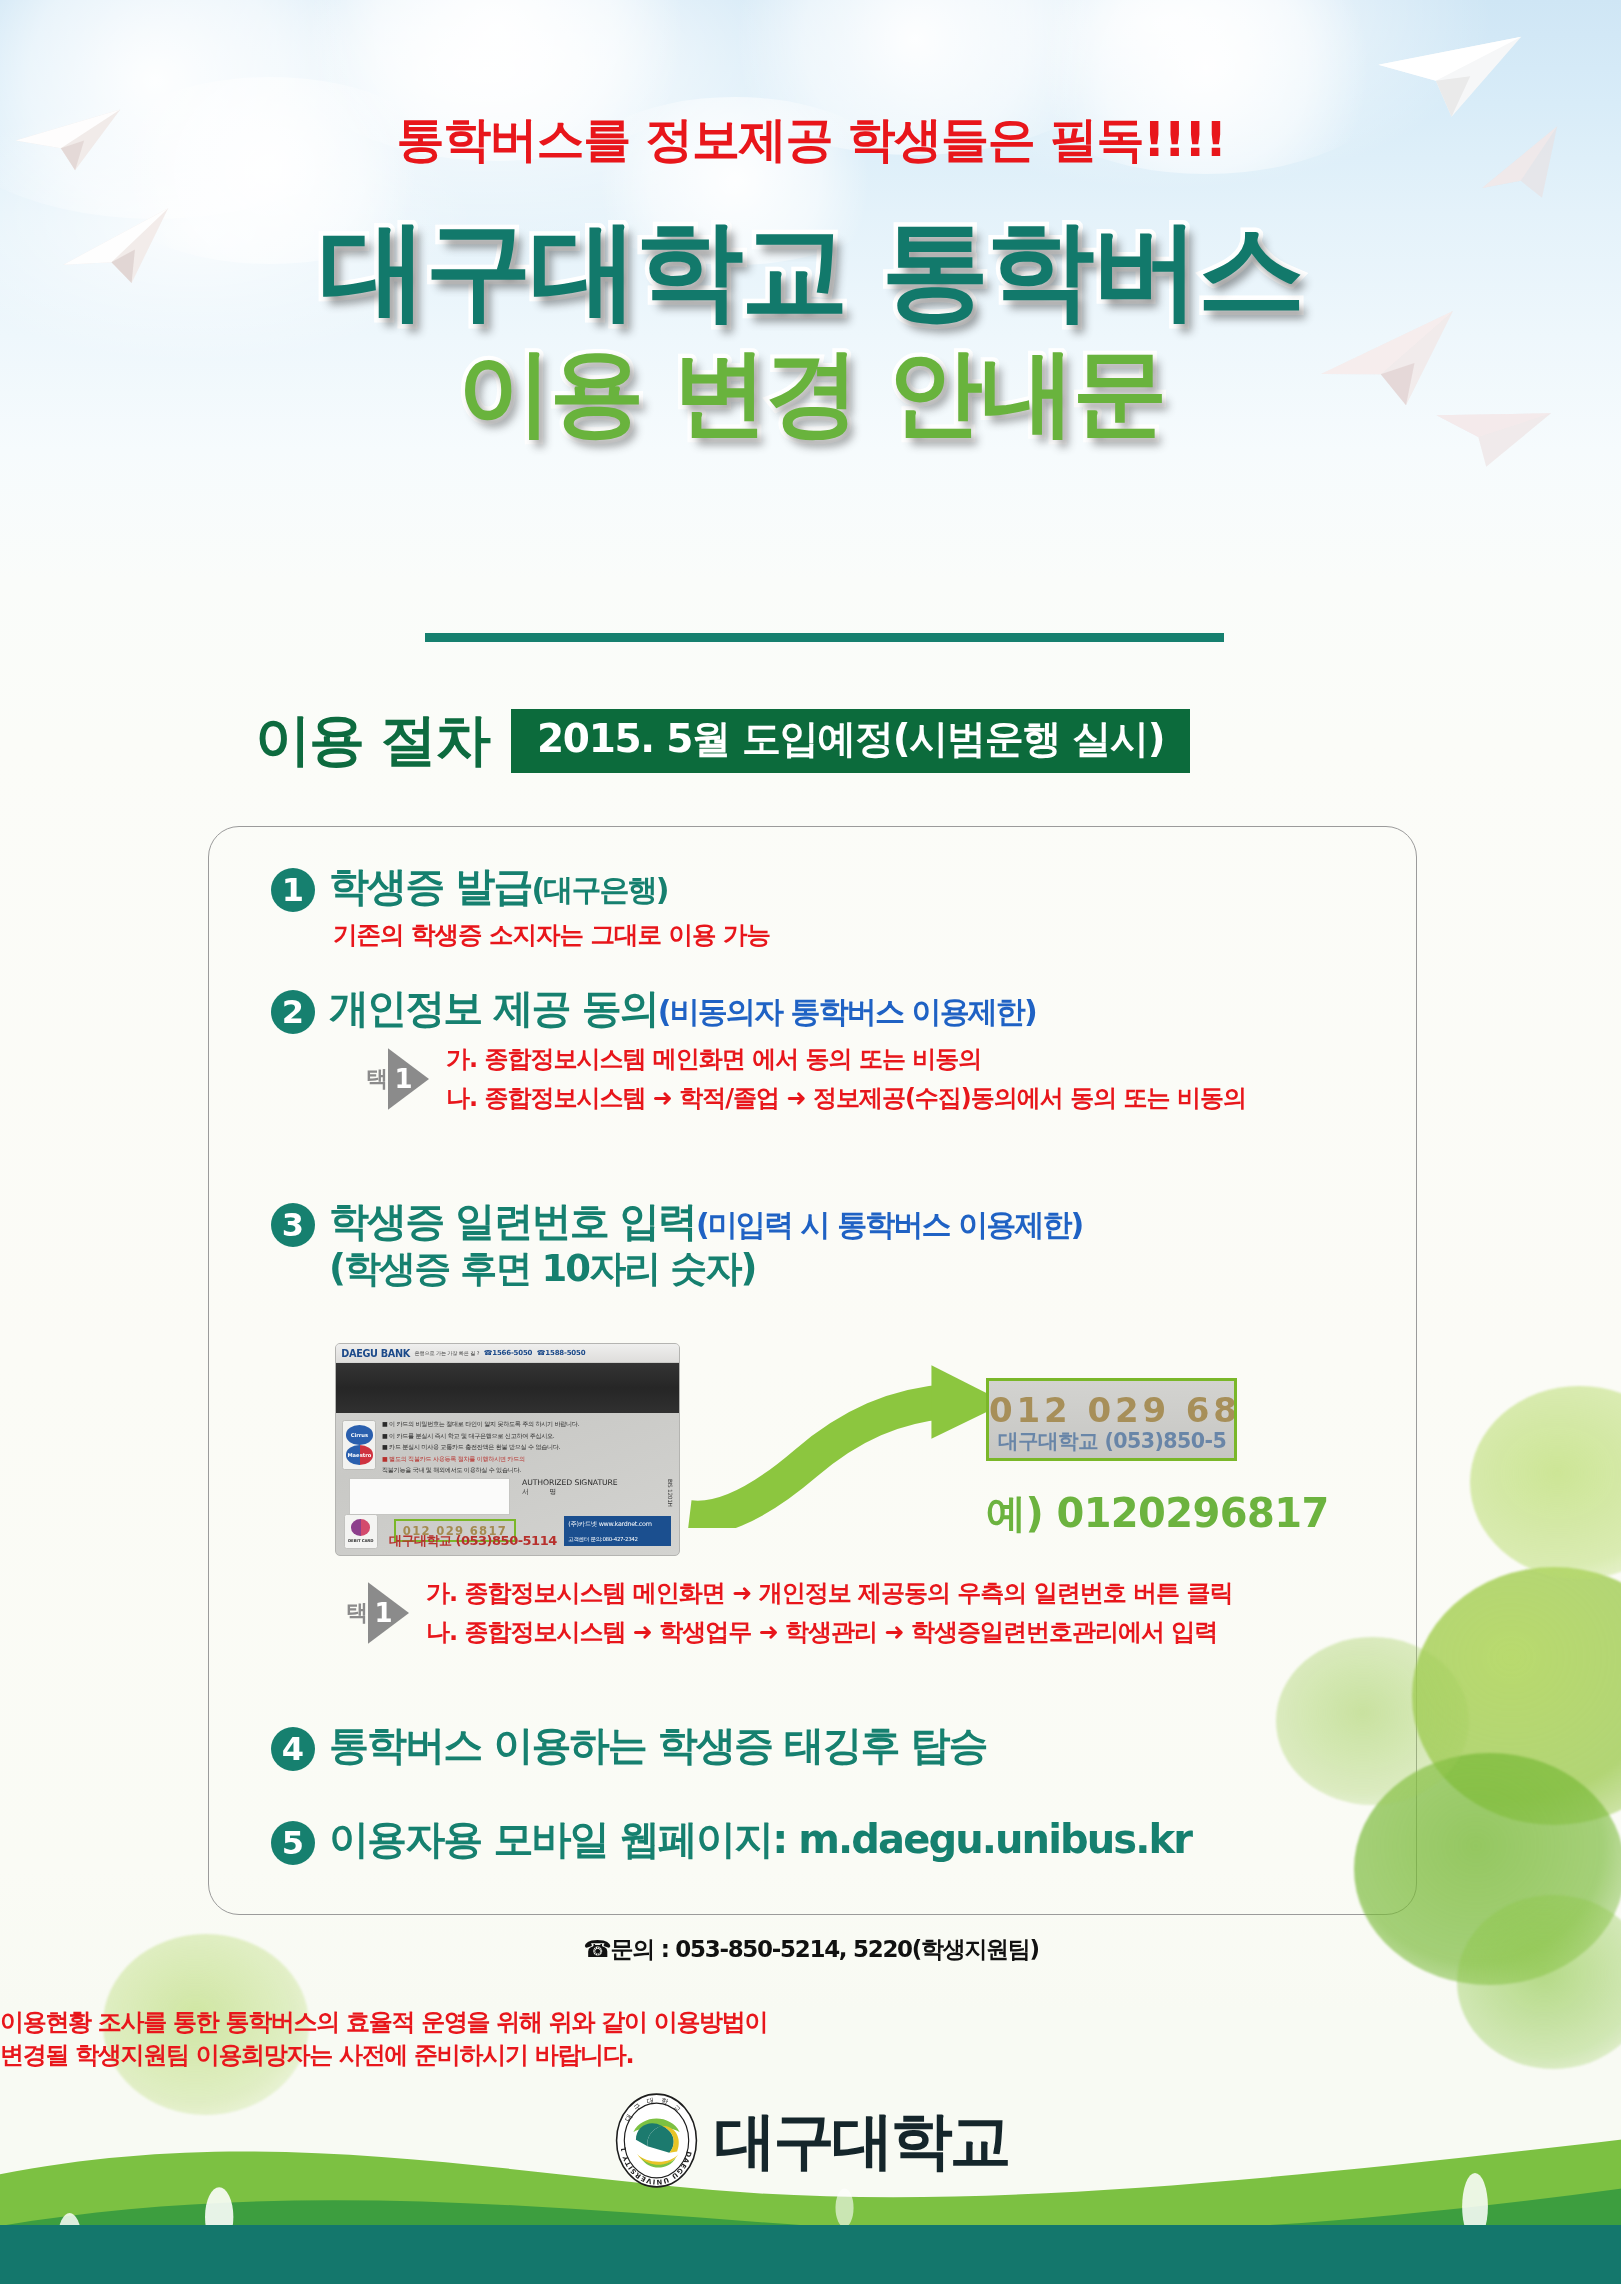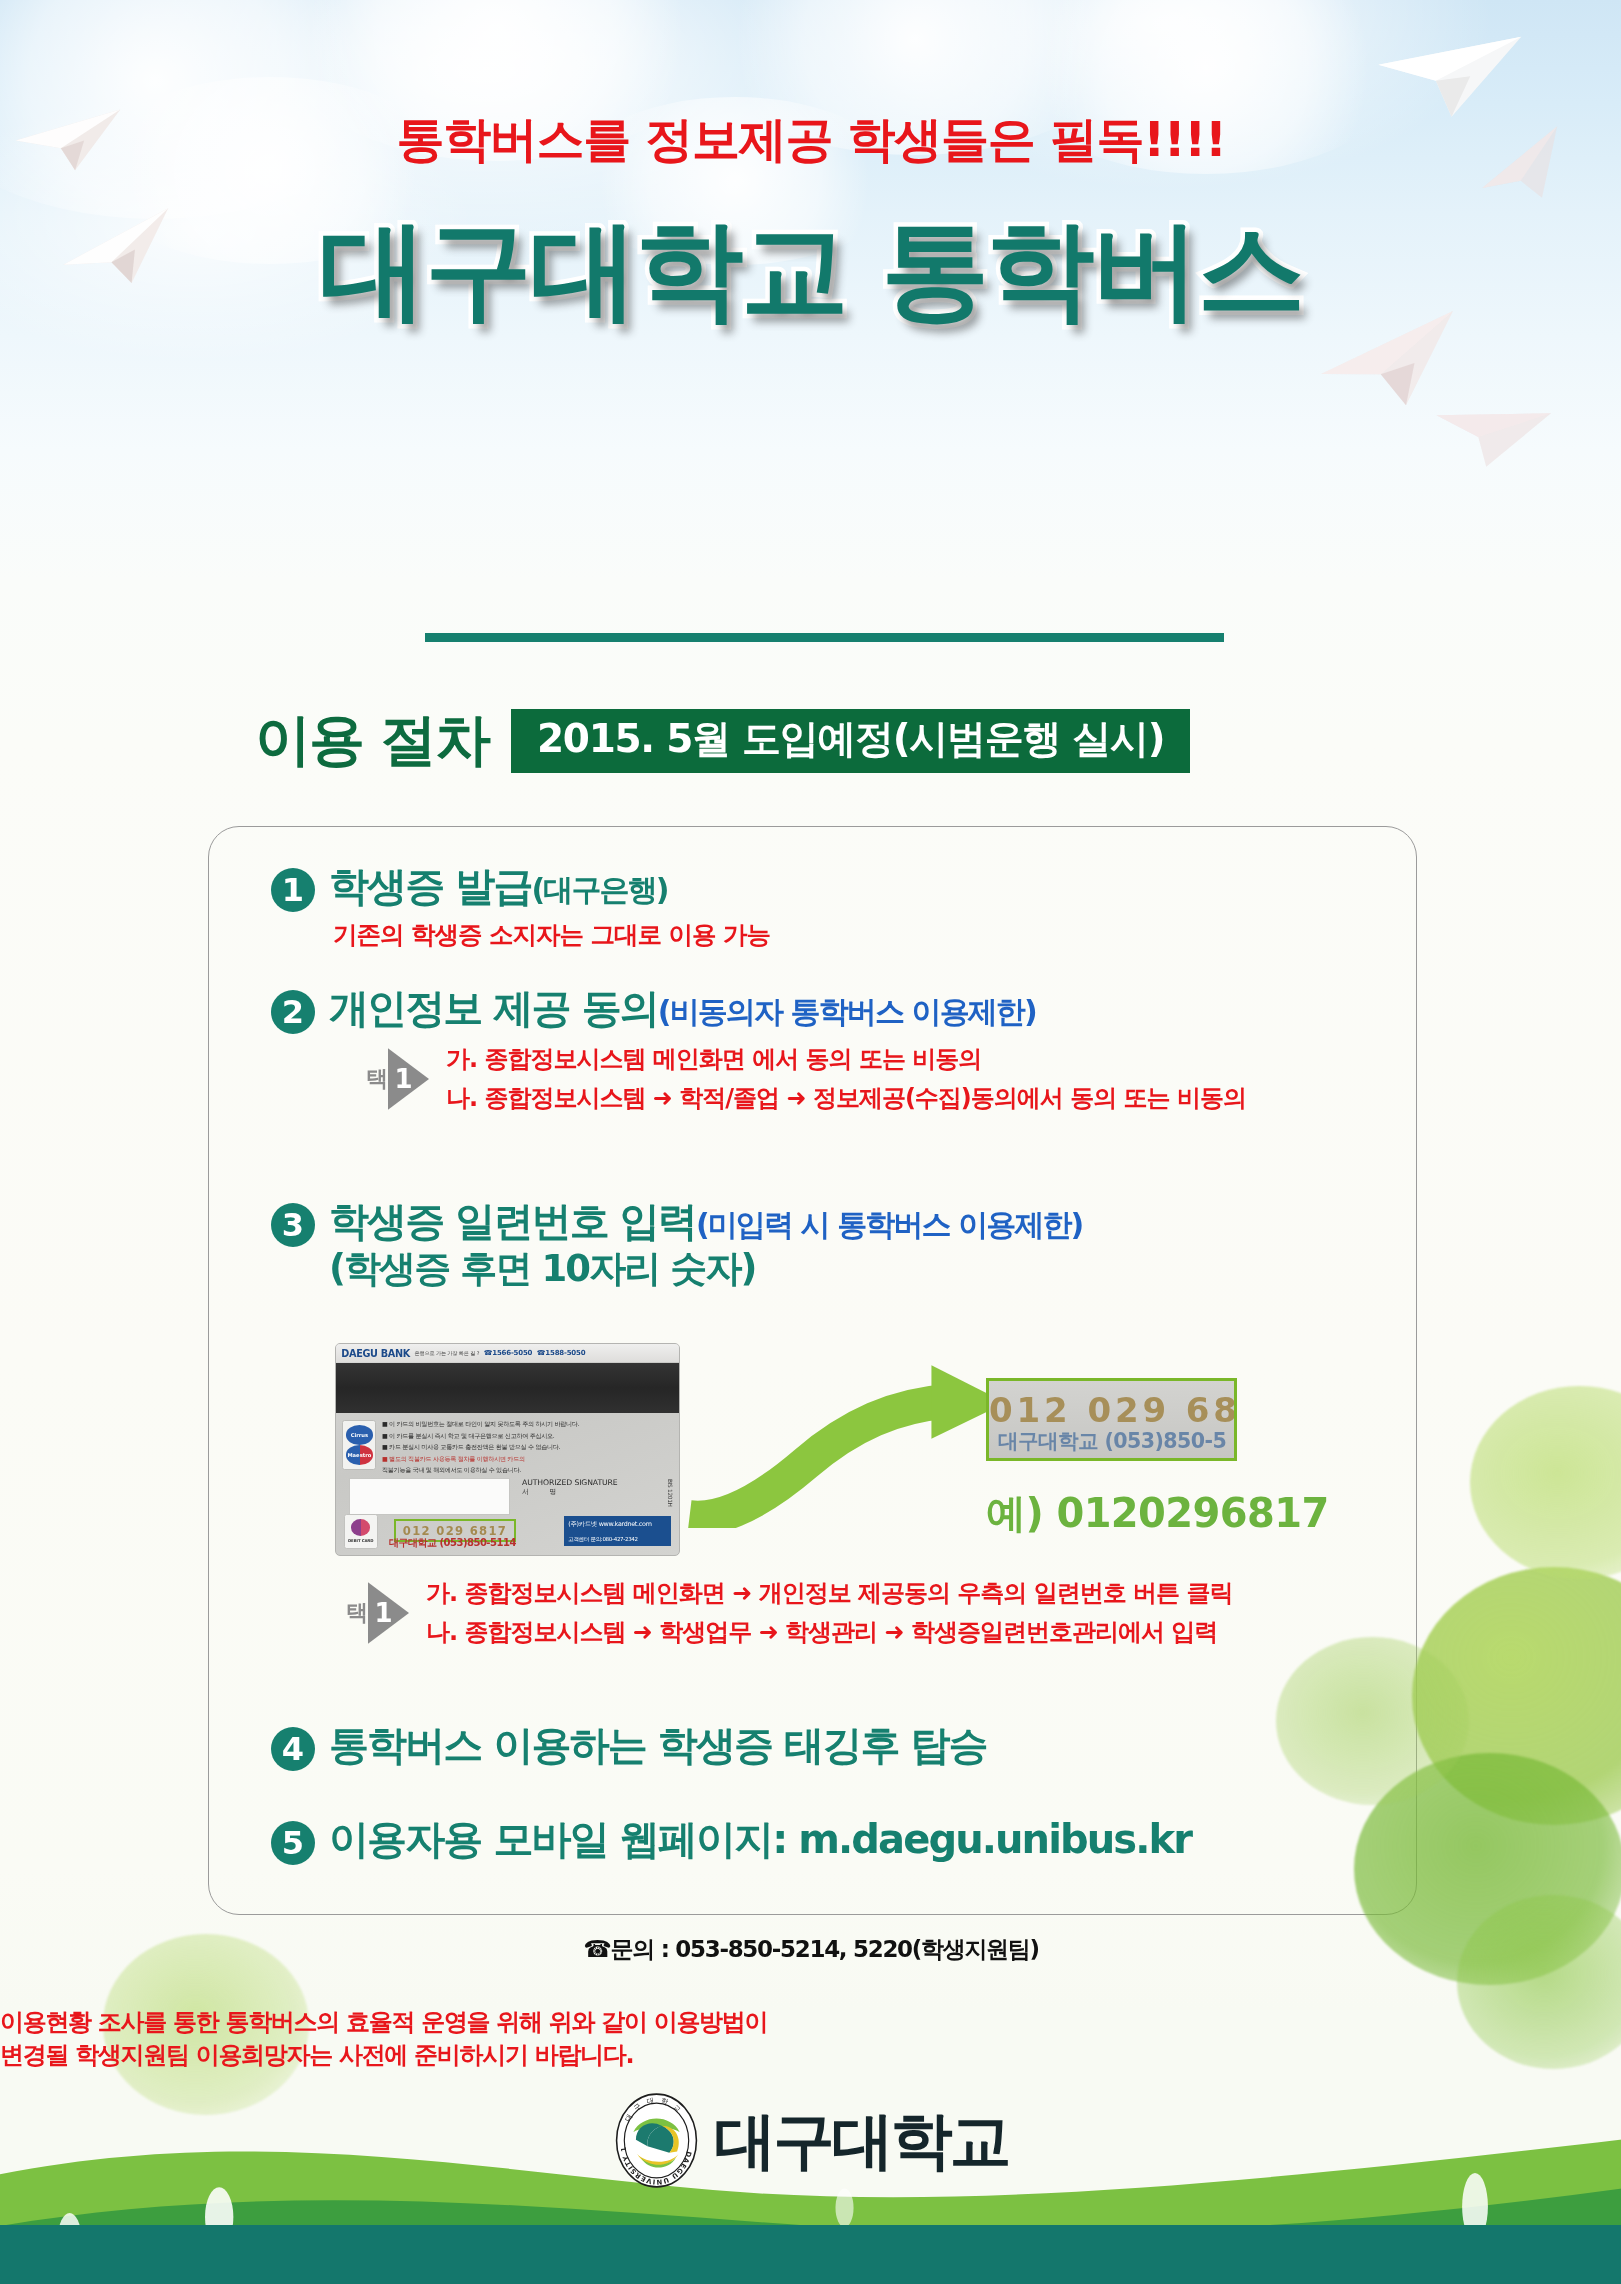--- a/index.html
+++ b/index.html
@@ -322,21 +322,21 @@
     display: flex; align-items: center; justify-content: center;
   }
   .serial-text {
     font-size: 11.6px; font-weight: 700;
     color: #a48a50; letter-spacing: 1.3px;
     white-space: nowrap;
   }
   .school-phone {
     position: absolute;
     bottom: 5.2px; left: 53px;
-    font-size: 10px; font-weight: 700; color: #b7302c;
+    font-size: 13px; font-weight: 700; color: #b7302c;
     letter-spacing: -0.5px; white-space: nowrap;
   }
   .debit-badge {
     position: absolute;
     bottom: 6.4px; left: 7.7px;
     width: 34px; height: 35px;
     background: #f4f4f2;
     border: 0.6px solid #c2c2bf;
     border-radius: 2.6px;
     display: flex; flex-direction: column;
@@ -482,20 +482,21 @@
   </svg>
   <svg class="plane" style="left:1476px; top:135px; transform:rotate(-20deg);" width="97" height="71" viewBox="0 0 150 110">
     <polygon points="4,58 146,8 86,104 64,68" fill="#e9dfe0" opacity="0.6"></polygon>
     <polygon points="4,58 146,8 64,68" fill="#f3eaea" opacity="0.7"></polygon>
   </svg>
 
   <div class="headline">통학버스를 정보제공 학생들은 필독!!!!</div>
 
   <div class="title-wrap">
     <div class="title-line1">대구대학교 통학버스</div>
+    <div class="title-line2">이용 변경 안내문</div>
   </div>
 
   <div class="divider"></div>
 
   <div class="section-head">
     <div class="section-title">이용 절차</div>
     <div class="section-badge">2015. 5월 도입예정(시범운행 실시)</div>
   </div>
 
   <div class="content-box"></div>

